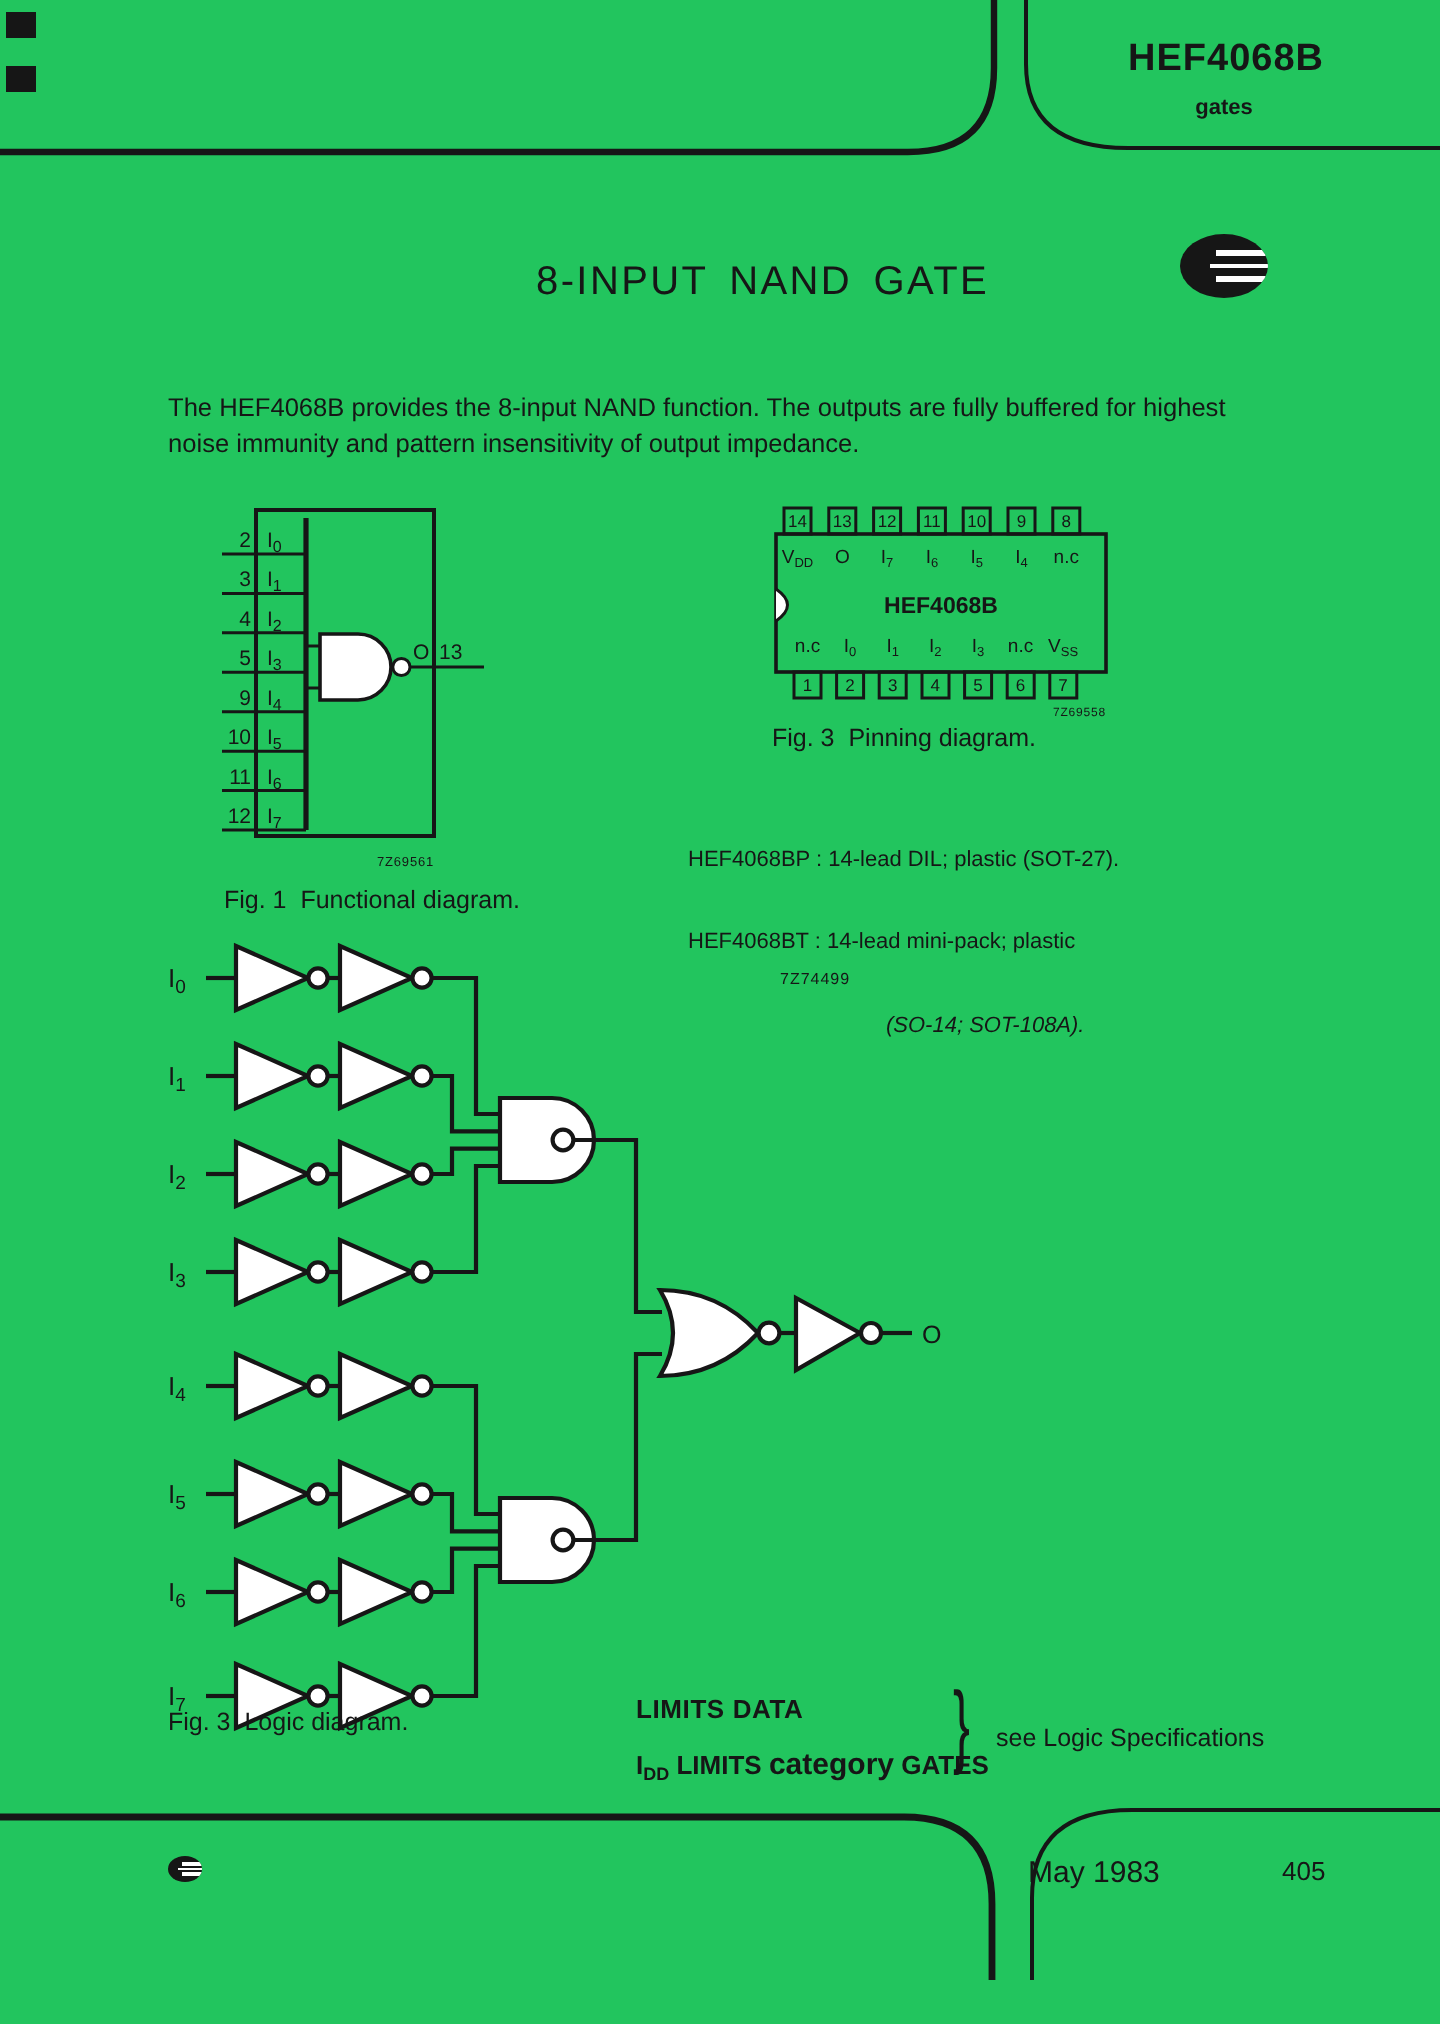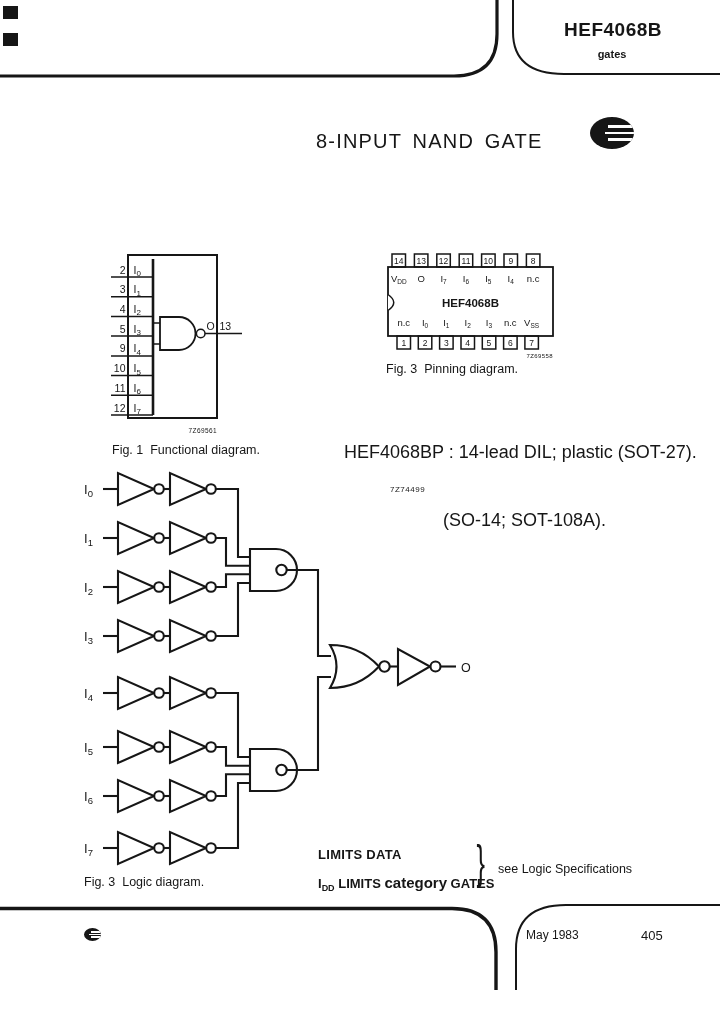--- a/index.html
+++ b/index.html
@@ -1,27 +1,27 @@
 <!DOCTYPE html>
 <html><head>
 <meta charset="utf-8">
 <style>
   html,body{margin:0;padding:0;background:#e8e8e8;}
-  .page{position:relative;width:720px;height:1012px;background:#ffffff;
+  .page{position:relative;width:720px;height:1012px;background:#22c55e;
         font-family:"Liberation Sans",sans-serif;color:#161616;overflow:hidden;}
   .abs{position:absolute;}
   .pre{white-space:pre;}
   .caption{font-size:12.5px;white-space:pre;}
   .mark{position:absolute;left:3px;width:15px;height:13px;background:#161616;}
   .part-number{font-size:19px;font-weight:bold;letter-spacing:.5px;text-align:center;width:112px;}
   .category{font-size:11px;font-weight:bold;text-align:center;width:112px;}
-  .title{font-size:20px;letter-spacing:1.2px;word-spacing:4px;font-weight:500;margin-left:48px;}
+  .title{font-size:20px;letter-spacing:1.2px;word-spacing:4px;font-weight:500;}
   .descr{width:556px;font-size:12.8px;line-height:1.38;}
-  .pkg{font-size:18px;line-height:1.26;white-space:pre;}
-  .pkg .indent{padding-left:99px;}
+  .pkg{font-size:11px;line-height:1.26;white-space:pre;}
+  .pkg .indent{padding-left:99px;font-style:italic;}
   .fam-head{font-size:13px;font-weight:bold;letter-spacing:.3px;}
   .idd{font-size:13px;font-weight:bold;}
   .idd .sub{font-size:9px;position:relative;top:3px;}
   .idd .cat{font-size:15px;}
   .brace{font-size:46px;font-weight:400;transform:scaleX(.55);transform-origin:center;line-height:1;}
   .note{font-size:12.5px;}
   .foot{font-size:12.5px;}
   .logo{position:absolute;background:#161616;border-radius:50%;overflow:hidden;}
   .logo .stripe{position:absolute;background:#ffffff;}
   svg text{font-family:"Liberation Sans",sans-serif;fill:#161616;stroke:none;}
@@ -42,20 +42,21 @@
   <div class="abs part-number" style="left:557px;top:19px">HEF4068B</div>
   <div class="abs category" style="left:556px;top:48px">gates</div>
 
   <div class="logo" style="left:590px;top:117px;width:44px;height:32px">
     <div class="stripe" style="left:42%;right:-2px;top:8px;height:3px"></div>
     <div class="stripe" style="left:34%;right:-2px;top:14.5px;height:2.6px"></div>
     <div class="stripe" style="left:42%;right:-2px;top:21px;height:3px"></div>
   </div>
 
   <div class="abs title" style="left:268px;top:130px">8-INPUT NAND GATE</div>
+  <div class="abs descr" style="left:84px;top:195px">The HEF4068B provides the 8-input NAND function. The outputs are fully buffered for highest noise immunity and pattern insensitivity of output impedance.</div>
 
   <svg class="abs" style="left:105px;top:248px" width="240" height="190" viewBox="0 0 240 190">
     <g stroke="#161616" fill="none" stroke-width="1.5">
       <rect x="23" y="7" width="89" height="163" stroke-width="2"></rect>
       <line x1="48" y1="11" x2="48" y2="167" stroke-width="2.6"></line>
       <line x1="6" y1="29" x2="48" y2="29"></line>
       <line x1="6" y1="48.7" x2="48" y2="48.7"></line>
       <line x1="6" y1="68.4" x2="48" y2="68.4"></line>
       <line x1="6" y1="88.1" x2="48" y2="88.1"></line>
       <line x1="6" y1="107.9" x2="48" y2="107.9"></line>
@@ -149,20 +150,21 @@
       <text x="103.95" y="94.7">5</text>
       <text x="125.25" y="94.7">6</text>
       <text x="146.55" y="94.7">7</text>
     </g>
     <text x="168" y="107" text-anchor="end" font-size="6" letter-spacing="0.4">7Z69558</text>
   </svg>
   <div class="abs caption" style="left:386px;top:362px">Fig. 3  Pinning diagram.</div>
 
   <div class="abs pkg" style="left:344px;top:396px">
     <div>HEF4068BP : 14-lead DIL; plastic (SOT-27).</div>
+    <div>HEF4068BT : 14-lead mini-pack; plastic</div>
     <div class="indent">(SO-14; SOT-108A).</div>
   </div>
 
   <svg class="abs" style="left:78px;top:465px" width="455" height="420" viewBox="0 0 455 420">
     <defs>
       <g id="dblinv">
         <line x1="-15" y1="0" x2="0" y2="0"></line>
         <path d="M0 -16 L0 16 L36 0 Z" fill="#ffffff"></path>
         <circle cx="41" cy="0" r="4.8" fill="#ffffff"></circle>
         <line x1="46" y1="0" x2="52" y2="0"></line>
@@ -208,33 +210,33 @@
       <text x="6" y="126.5"><tspan>I</tspan><tspan dy="3" font-size="9.5">2</tspan></text>
       <text x="6" y="175.5"><tspan>I</tspan><tspan dy="3" font-size="9.5">3</tspan></text>
       <text x="6" y="232.5"><tspan>I</tspan><tspan dy="3" font-size="9.5">4</tspan></text>
       <text x="6" y="286.5"><tspan>I</tspan><tspan dy="3" font-size="9.5">5</tspan></text>
       <text x="6" y="335.5"><tspan>I</tspan><tspan dy="3" font-size="9.5">6</tspan></text>
       <text x="6" y="387.5"><tspan>I</tspan><tspan dy="3" font-size="9.5">7</tspan></text>
     </g>
     <text x="383" y="206.5" font-size="12.5">O</text>
     <text x="312" y="27" font-size="8" letter-spacing="0.5">7Z74499</text>
   </svg>
-  <div class="abs caption" style="left:84px;top:875px">Fig. 3  Logic diagram.</div>
+  <div class="abs caption" style="left:84px;top:854px">Fig. 3  Logic diagram.</div>
 
   <div class="abs fam-head" style="left:318px;top:847px">LIMITS DATA</div>
   <div class="abs idd" style="left:318px;top:874px"><span>I</span><span class="sub">DD</span><span class="pre"> LIMITS </span><span class="cat">category</span><span class="pre"> GATES</span></div>
   <div class="abs brace" style="left:473px;top:839px">}</div>
   <div class="abs note" style="left:498px;top:862px">see Logic Specifications</div>
 
   <svg class="abs" style="left:0;top:898px" width="720" height="114" viewBox="0 0 720 114">
     <path d="M-4 10.5 H452 Q496 10.5 496 54 V92" fill="none" stroke="#161616" stroke-width="3.4"></path>
     <path d="M724 7 H566 Q516 7 516 51 V92" fill="none" stroke="#161616" stroke-width="2"></path>
   </svg>
 
   <div class="logo" style="left:84px;top:928px;width:17px;height:13px">
     <div class="stripe" style="left:40%;right:-1px;top:3px;height:1.6px"></div>
     <div class="stripe" style="left:32%;right:-1px;top:5.8px;height:1.4px"></div>
     <div class="stripe" style="left:40%;right:-1px;top:8.4px;height:1.6px"></div>
   </div>
-  <div class="abs foot" style="left:526px;top:928px;font-size:12px">May 1983</div>
+  <div class="abs foot" style="left:514px;top:928px;font-size:15px">May 1983</div>
   <div class="abs foot" style="left:641px;top:928px;font-size:13px">405</div>
 
 </div>
 
 </body></html>

